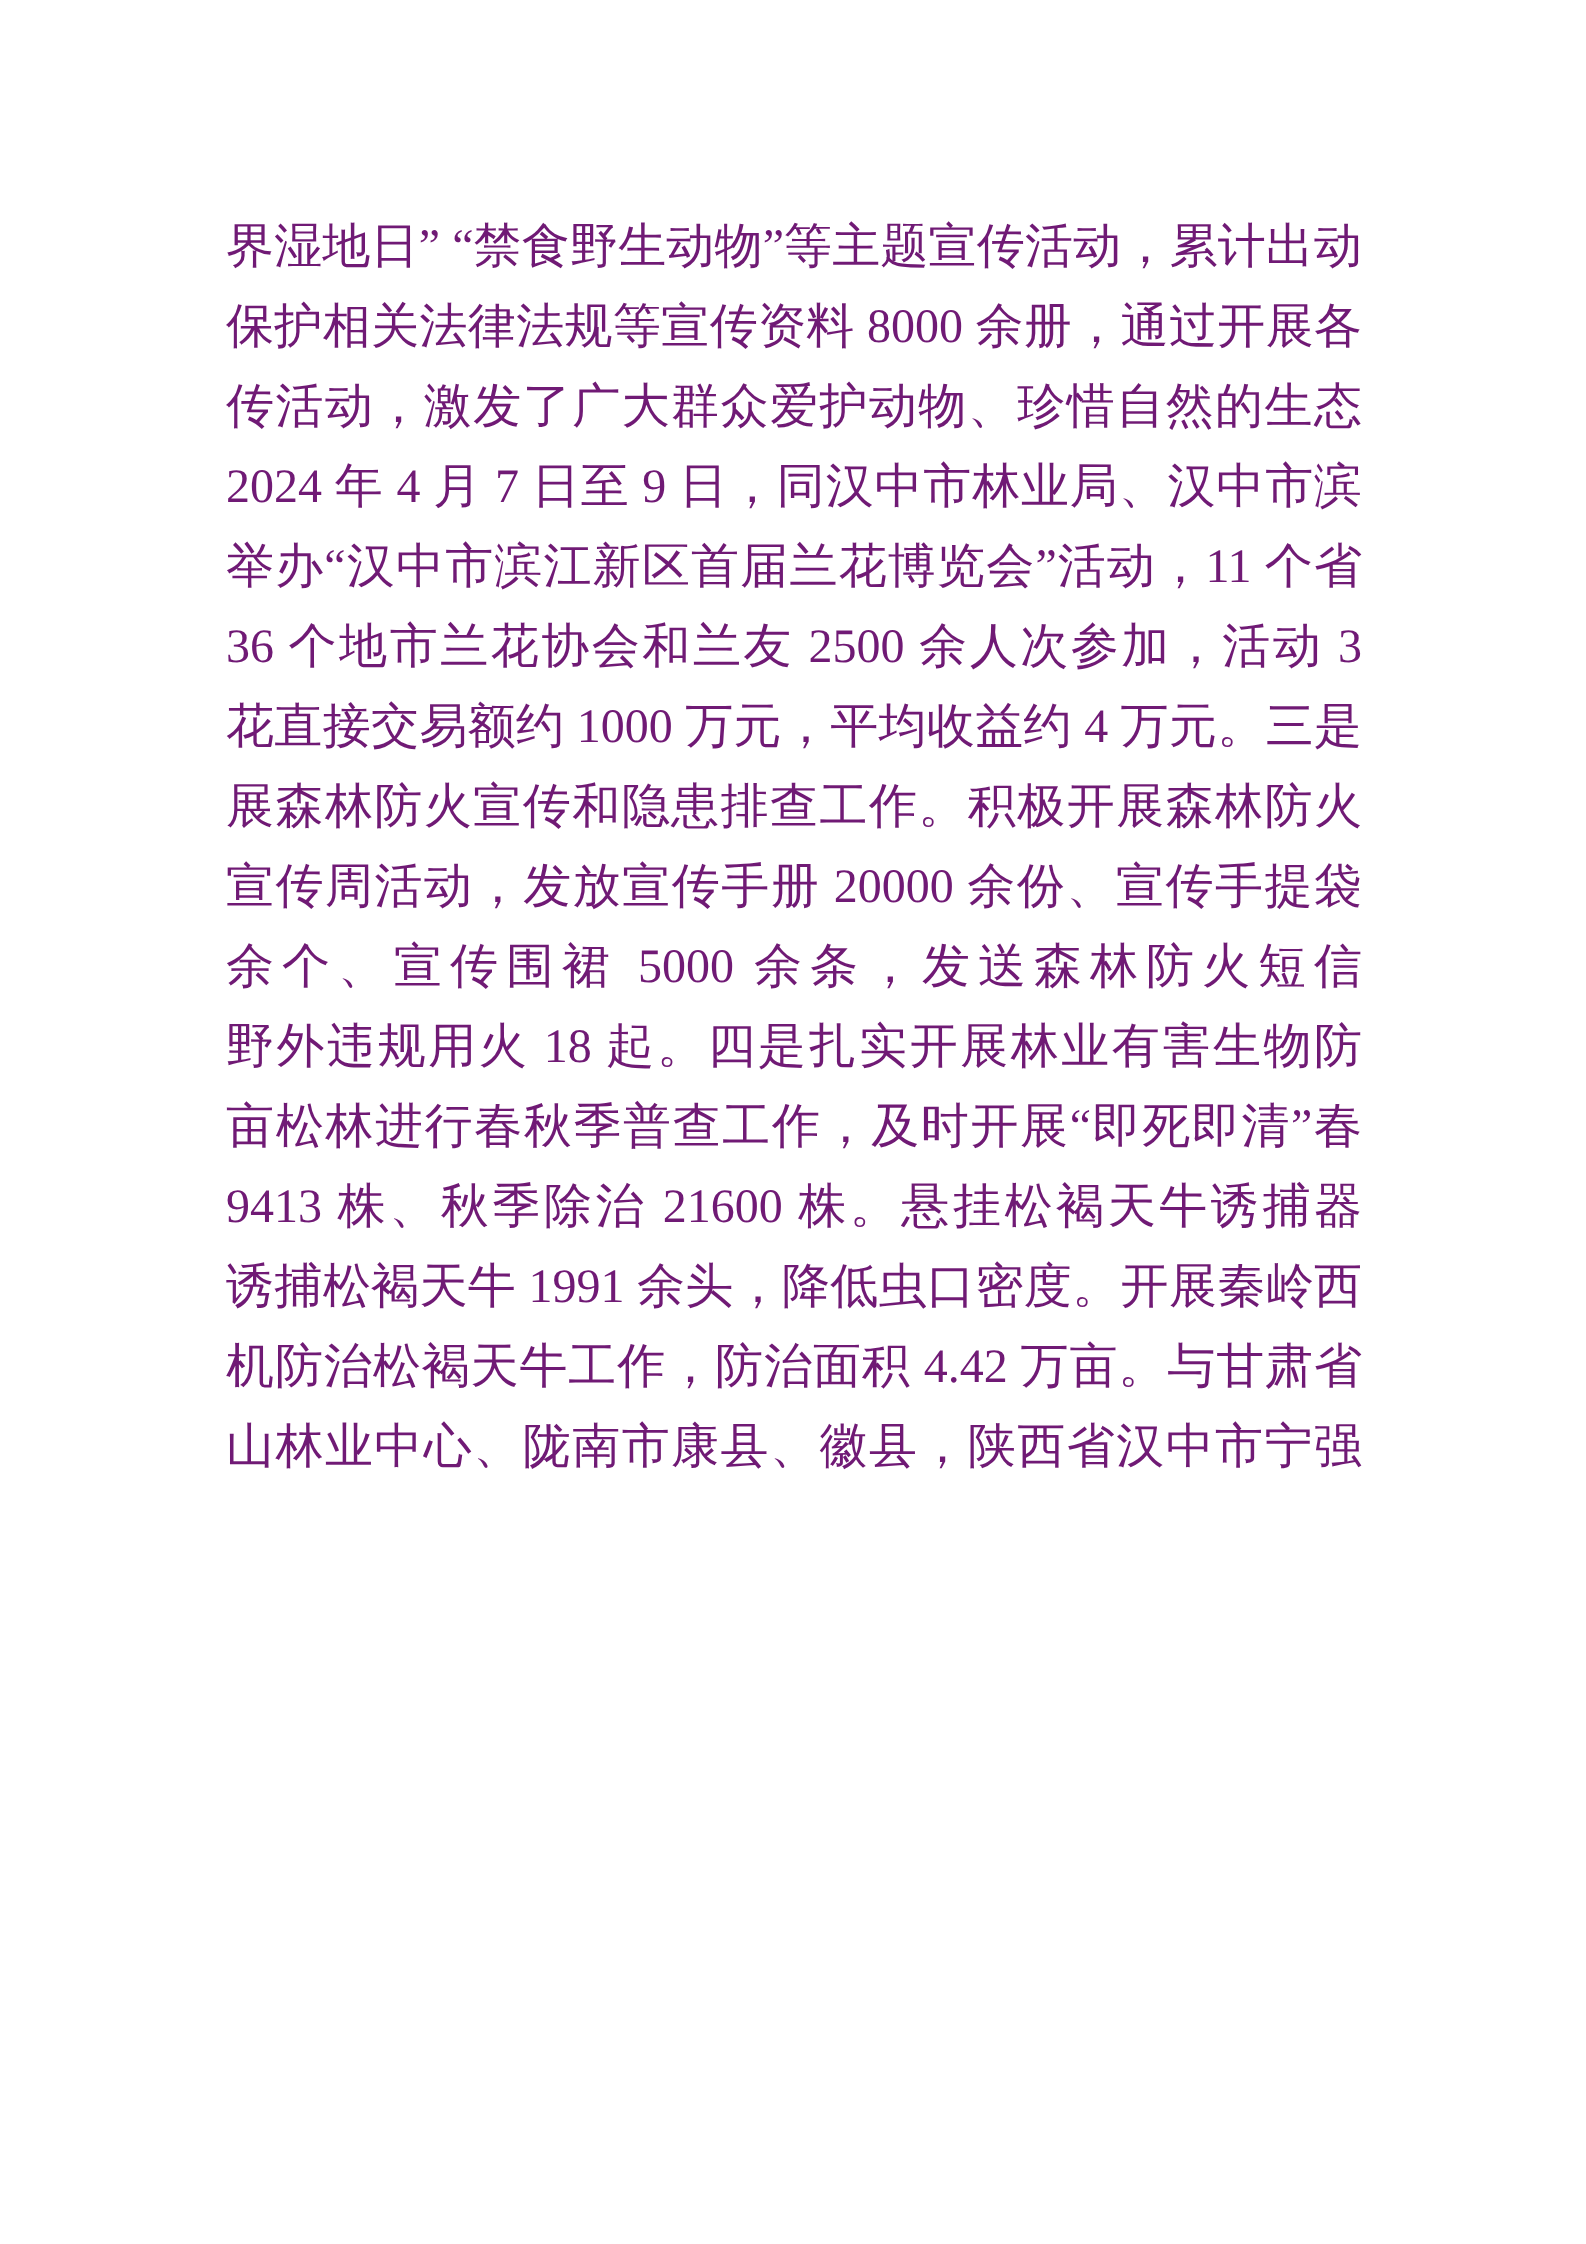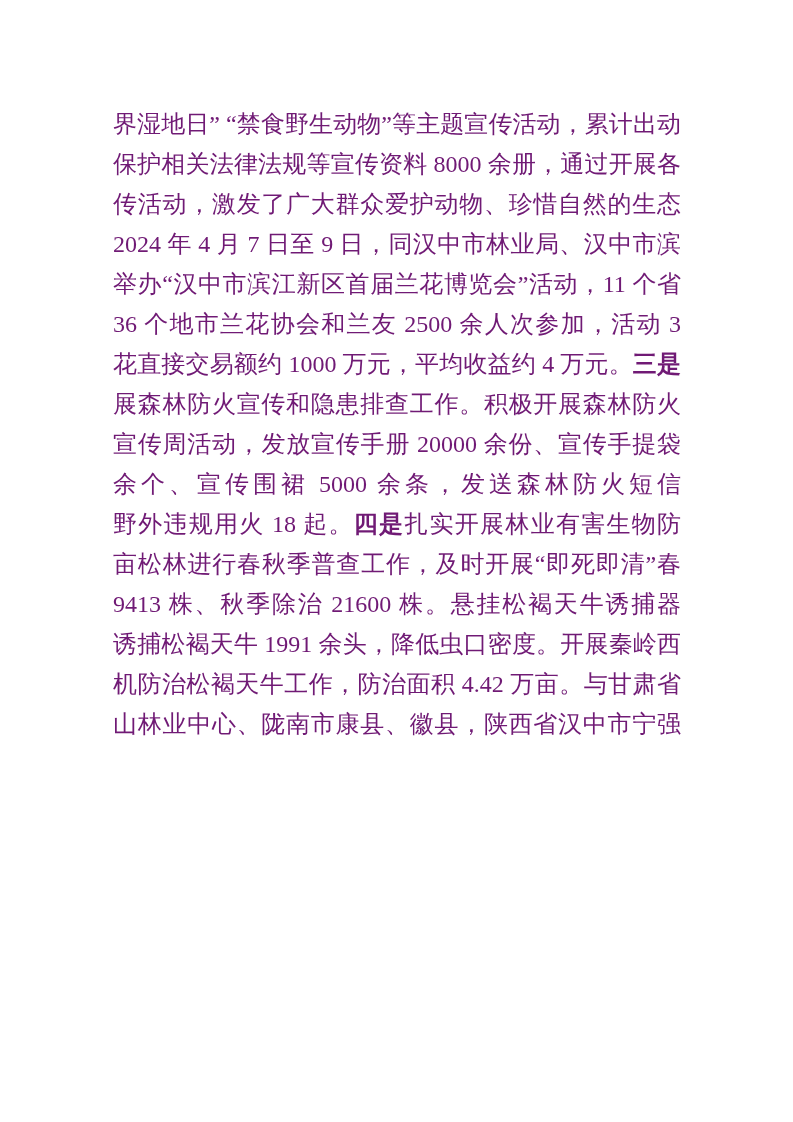--- a/index.html
+++ b/index.html
@@ -26,21 +26,21 @@
     height: 40px;
     line-height: 40px;
     font-size: 24px;
     color: #701a75;
     text-align: justify;
     text-align-last: justify;
     text-justify: inter-character;
     overflow: hidden;
   }
   .line .bold {
-    font-weight: 700;
+    font-weight: 400;
   }
 </style>
 </head>
 <body>
 
 <div class="page">
   <div class="content" id="doc-body">
       <div class="line"><span class="">界湿地日” “禁食野生动物”等主题宣传活动，累计出动普</span></div>
       <div class="line"><span class="">保护相关法律法规等宣传资料 8000 余册，通过开展各项宣</span></div>
       <div class="line"><span class="">传活动，激发了广大群众爱护动物、珍惜自然的生态意识。</span></div>

